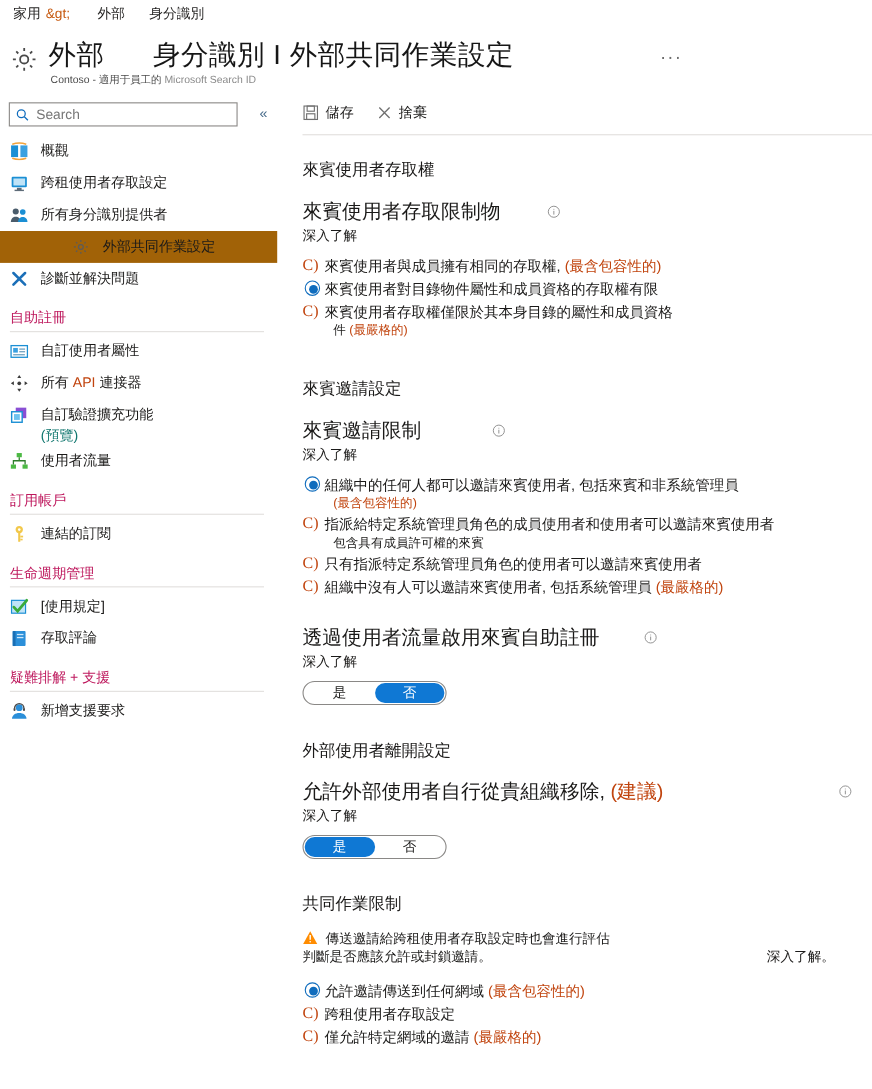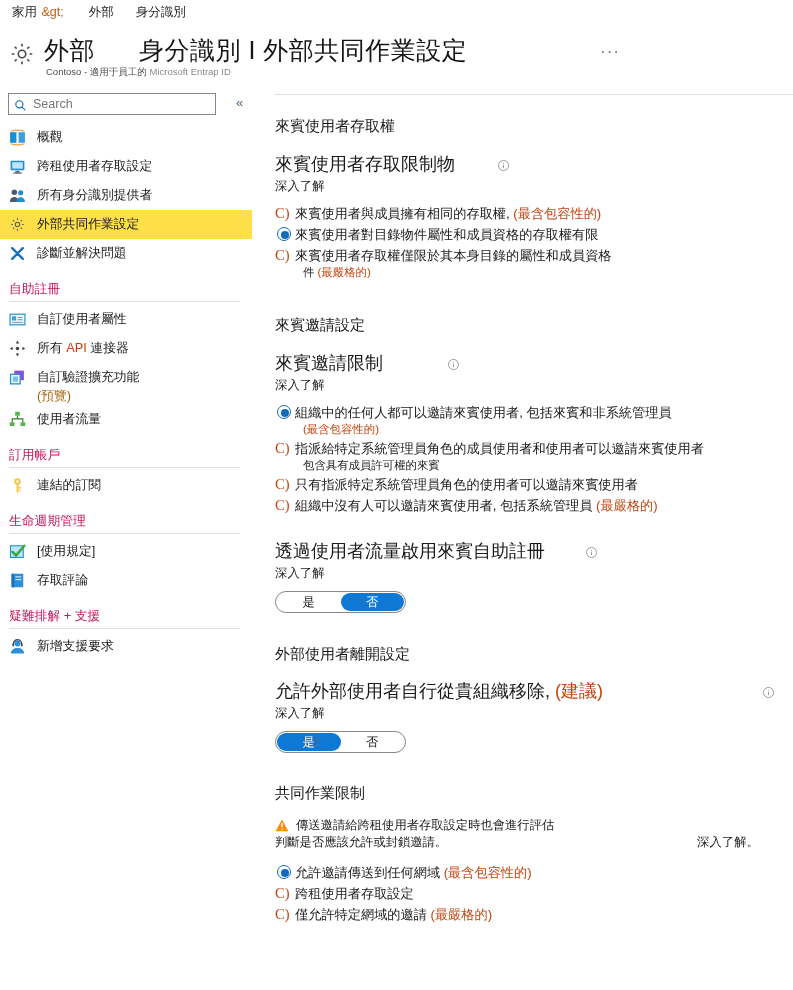--- a/index.html
+++ b/index.html
@@ -60,25 +60,25 @@
   .search-ph { font-size: 12.5px; color: #767676; margin-left: 6px; }
   .collapse-btn {
     position: absolute; left: 228px; top: 2px;
     font-size: 13px; color: #4a6d8c; cursor: pointer;
   }
 
   .nav-item {
     position: relative; display: flex; align-items: center;
     height: 29px; padding-left: 9px; cursor: pointer;
   }
-  .nav-item.selected { background: #fde047; }
+  .nav-item.selected { background: #a16207; justify-content: center; }
   .nav-ico { width: 17px; height: 17px; flex: 0 0 17px; margin-right: 11px; }
   .nav-label { font-size: 12.8px; color: #1b1a19; white-space: nowrap; }
   .nav-label .api-blue { color: #c1440e; }
-  .nav-sub { font-size: 12.8px; color: #a16207; padding-left: 37px; margin-top: -4px; }
+  .nav-sub { font-size: 12.8px; color: #0f766e; padding-left: 37px; margin-top: -4px; }
 
   .nav-group { margin-top: 13px; }
   .nav-group-title {
     font-size: 12.8px; color: #be185d; padding-left: 9px; margin-bottom: 3px;
   }
   .nav-divider { height: 1px; background: #e1dfdd; margin: 1px 12px 3px 9px; }
 
   
   .main { position: absolute; left: 265px; top: 88px; width: 528px; }
   .cmdbar { display: flex; align-items: center; height: 28px; padding-left: 10px; }
@@ -155,21 +155,21 @@
       <svg viewBox="0 0 24 24" width="28" height="28" fill="none" stroke="#4a4a4a" stroke-width="1.4">
         <circle cx="12" cy="12" r="3.2"></circle>
         <path d="M12 3.2v2.3M12 18.5v2.3M3.2 12h2.3M18.5 12h2.3M5.8 5.8l1.6 1.6M16.6 16.6l1.6 1.6M18.2 5.8l-1.6 1.6M7.4 16.6l-1.6 1.6"></path>
       </svg>
     </span>
     <div class="hdr-title">
       <span class="t-main">外部</span><span class="t-gap"></span><span class="t-sub">身分識別 I 外部共同作業設定</span>
     </div>
     <div class="hdr-sub">
       <span>Contoso - 適用于員工的</span>
-      <span class="s-dim">Microsoft Entrap ID</span>
+      <span class="s-dim">Microsoft Search ID</span>
     </div>
     <div class="hdr-ellipsis">···</div>
   </div>
 
   <div class="sidebar">
 
     <div class="search-row">
       <div class="search-box">
         <span class="mag">
           <svg viewBox="0 0 16 16" width="13" height="13" fill="none" stroke="#0f6cbd" stroke-width="1.4">
@@ -310,20 +310,40 @@
                 <rect x="11.2" y="5.2" width="1.7" height="2.6" rx="0.8" fill="#4a4a4a"></rect>
               </svg></span>
             <span class="nav-label">新增支援要求</span>
           </div>
         </div>
       </div>
   </div>
 
   <div class="main">
 
+    <div class="cmdbar">
+      <div class="cmd-btn">
+        <span class="cmd-ico">
+          <svg viewBox="0 0 16 16" width="15" height="15" fill="none" stroke="#707070" stroke-width="1.1">
+            <rect x="1.5" y="1.5" width="13" height="13"></rect>
+            <rect x="4.5" y="1.5" width="7" height="5"></rect>
+            <rect x="4" y="9" width="8" height="5.5"></rect>
+          </svg>
+        </span>
+        <span>儲存</span>
+      </div>
+      <div class="cmd-btn">
+        <span class="cmd-ico">
+          <svg viewBox="0 0 16 16" width="15" height="15" fill="none" stroke="#707070" stroke-width="1.3">
+            <path d="M3 3l10 10M13 3L3 13"></path>
+          </svg>
+        </span>
+        <span>捨棄</span>
+      </div>
+    </div>
     <div class="cmd-rule"></div>
 
     <div class="section" style="margin-top:22px;">
       <div class="section-title">來賓使用者存取權</div>
 
       <div class="field-label-row" style="margin-top:16px;">
         <span class="field-label">來賓使用者存取限制物</span>
         <span class="info-ico" style="margin-left:42px;">
           <svg viewBox="0 0 16 16" width="13" height="13" fill="none" stroke="#919191" stroke-width="1.1">
             <circle cx="8" cy="8" r="6.2"></circle>

